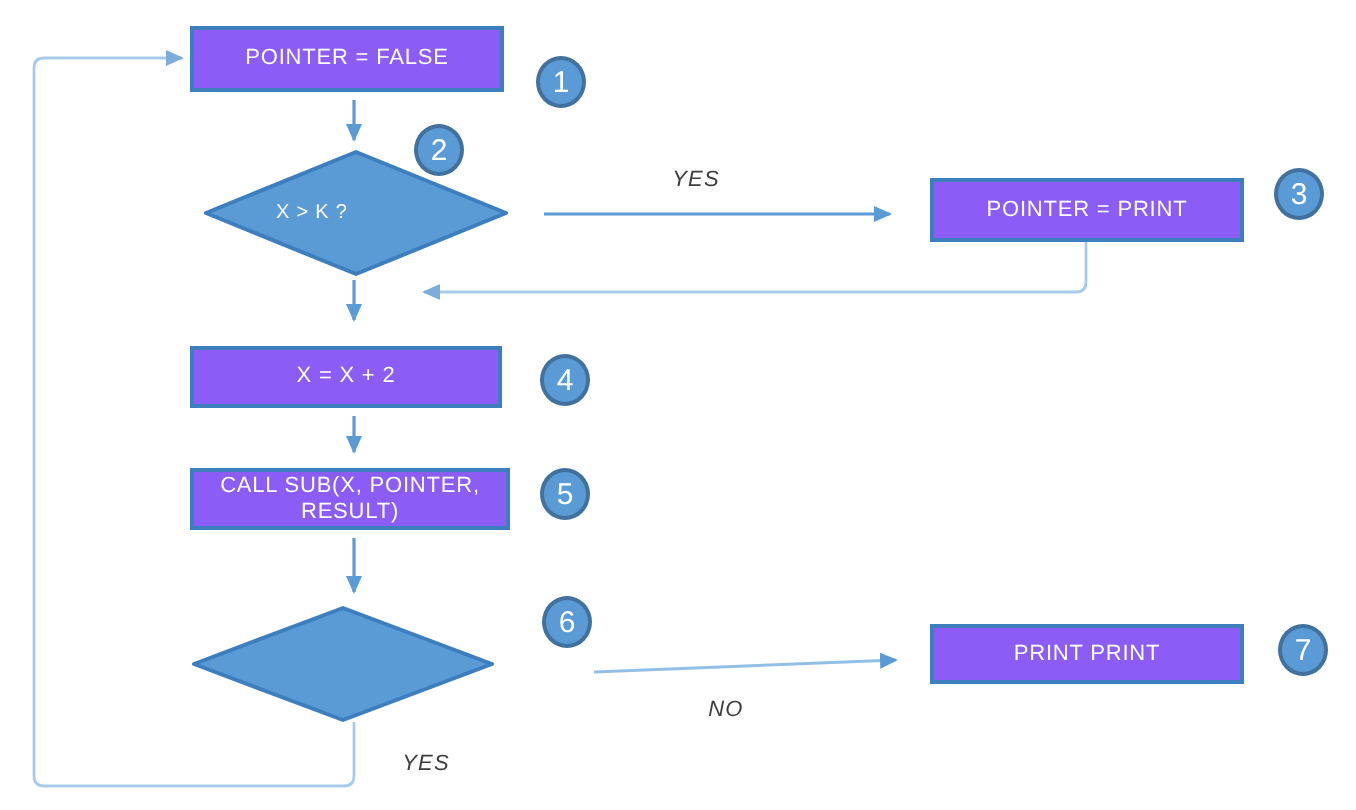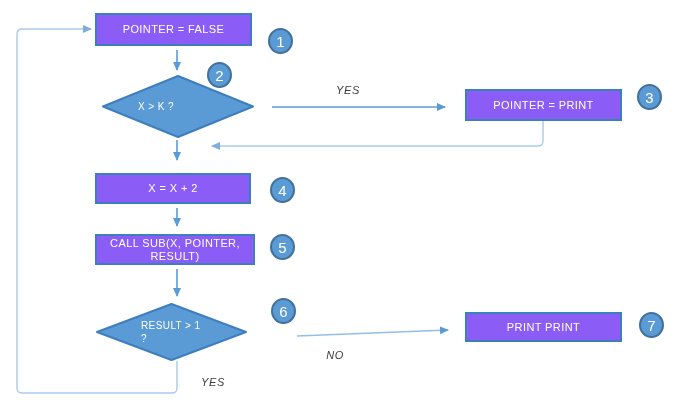--- a/index.html
+++ b/index.html
@@ -103,27 +103,26 @@
 
   <div class="proc" style="left:95px;top:234px;width:160px;height:31px;">
     <div class="inner narrow">CALL SUB(X, POINTER, RESULT)</div>
   </div>
 
   <div class="proc" style="left:465px;top:312px;width:157px;height:30px;">
     <div class="inner">PRINT PRINT</div>
   </div>
 
   <div class="dlabel" style="left:138px;top:100px;width:80px;">X &gt; K ?</div>
-  <div class="dlabel" style="left:141px;top:319px;width:61px;">RESULT &gt; 1 ?</div>
 
   <div class="badge" style="left:268px;top:28px;">1</div>
   <div class="badge" style="left:207px;top:62px;">2</div>
   <div class="badge" style="left:637px;top:84px;">3</div>
   <div class="badge" style="left:270px;top:177px;">4</div>
   <div class="badge" style="left:270px;top:234px;">5</div>
   <div class="badge" style="left:271px;top:298px;">6</div>
   <div class="badge" style="left:639px;top:312px;">7</div>
 
   <div class="elabel" style="left:330px;top:84px;">YES</div>
-  <div class="elabel" style="left:317px;top:349px;">NO</div>
+  <div class="elabel" style="left:345px;top:349px;">NO</div>
   <div class="elabel" style="left:195px;top:376px;">YES</div>
 
 </div>
 
 </body></html>

